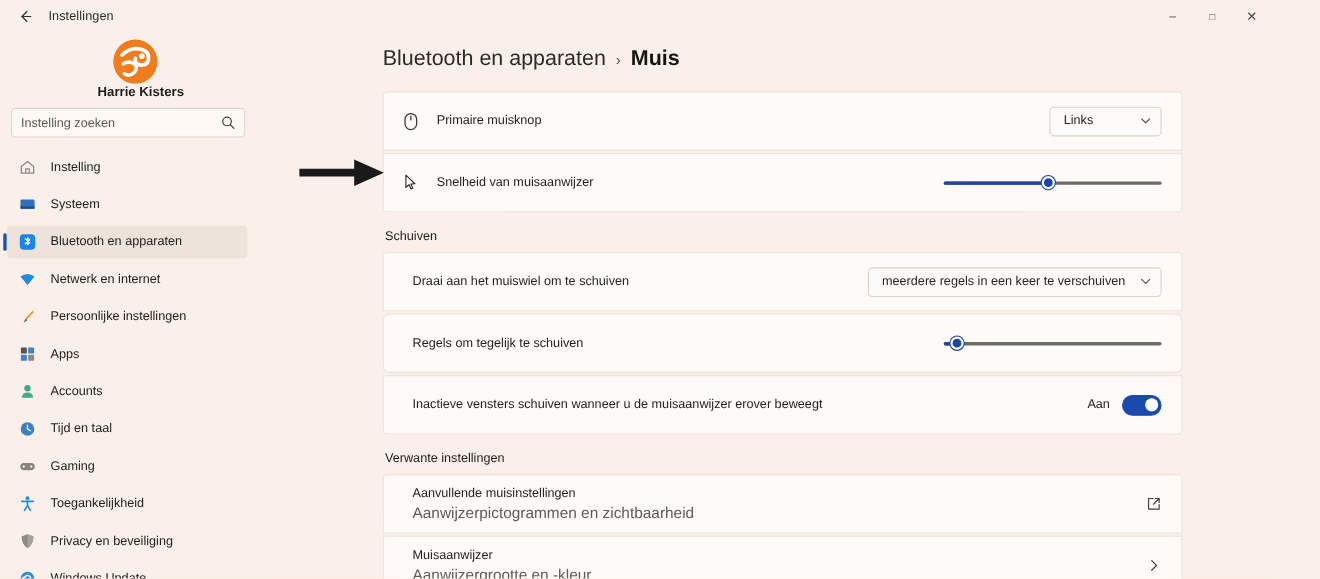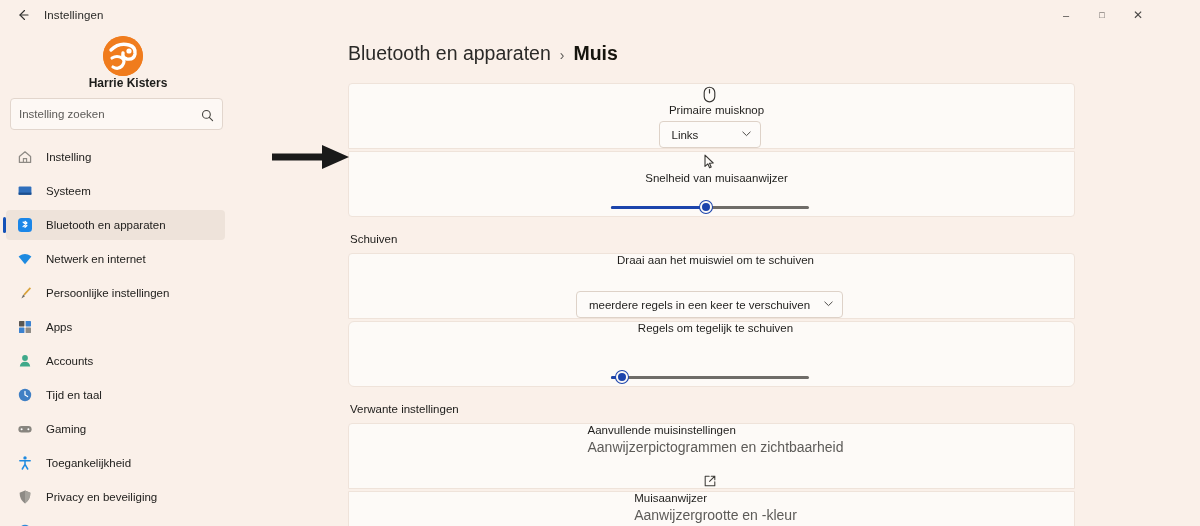--- a/index.html
+++ b/index.html
@@ -39,21 +39,21 @@
   }
   .profile { display: flex; align-items: center; height: 52px; padding-left: 10px; flex-direction: column; }
   .avatar {
     width: 40px; height: 40px; border-radius: 50%;
     background: #f07c1d; position: relative; overflow: hidden; flex: 0 0 40px;
   }
   .avatar svg { position: absolute; inset: 0; }
   .profile-name { font-size: 12px; font-weight: bold; margin-left: 11px; color: #1d1d1b; }
 
   .searchbox {
-    margin: 10px 12px 0 10px; height: 32px; background: #fdf8f4;
+    margin: 10px 12px 0 10px; height: 27px; background: #fdf8f4;
     border: 1px solid #e2d6cd; border-radius: 4px;
     display: flex; align-items: center; padding: 0 8px;
   }
   .searchbox input {
     flex: 1; border: none; outline: none; background: transparent;
     font-family: "Liberation Sans", sans-serif; font-size: 11.5px; color: #3b3a38;
   }
   .searchbox input::placeholder { color: #5c5a57; }
   .search-ico { width: 13px; height: 13px; flex: 0 0 13px; }
 
@@ -80,21 +80,21 @@
   .content { padding: 18px 125px 0 113px; }
 
   .card {
     background: #fdfaf7; border: 1px solid #efe3da; border-radius: 6px;
     margin-bottom: 2px;
   }
   .card.first { border-radius: 4px 4px 0 0; }
   .card.last  { border-radius: 0 0 4px 4px; }
 
   .row { display: flex; align-items: center; height: 47px; padding: 0 18px 0 14px; }
-  .row.tall { height: 64px; flex-direction: column; }
+  .row.tall { height: 52px; }
   .row-ico { width: 20px; flex: 0 0 20px; display: flex; align-items: center; justify-content: center; }
   .row-label { font-size: 11.5px; color: #1f1e1c; margin-left: 14px; white-space: nowrap; }
   .row-label.noico { margin-left: 12px; }
   .row-spacer { flex: 1; }
 
   .row-stack { display: flex; flex-direction: column; justify-content: center; margin-left: 12px; }
   .row-title { font-size: 11.5px; color: #1f1e1c; }
   .row-sub { font-size: 14px; color: #5d5b58; margin-top: 3px; }
 
   
@@ -387,20 +387,32 @@
           <span class="row-label noico">Regels om tegelijk te schuiven</span>
           <span class="row-spacer"></span>
           <div class="slider">
             <div class="track-bg"></div>
             <div class="track-fill" id="fill2" style="width: 6%;"></div>
             <div class="thumb" id="thumb2" style="left: 6%;"></div>
           </div>
         </div>
       </div>
 
+      <div class="card last">
+        <div class="row tall">
+          <span class="row-label noico">Inactieve vensters schuiven wanneer u de muisaanwijzer erover beweegt</span>
+          <span class="row-spacer"></span>
+          <div class="toggle-wrap">
+            <span class="toggle-label">Aan</span>
+            <div class="toggle">
+              <div class="knob"></div>
+            </div>
+          </div>
+        </div>
+      </div>
 
       <div class="section-header">Verwante instellingen</div>
 
       <div class="card first">
         <div class="row tall">
           <div class="row-stack">
             <span class="row-title">Aanvullende muisinstellingen</span>
             <span class="row-sub">Aanwijzerpictogrammen en zichtbaarheid</span>
           </div>
           <span class="row-spacer"></span>

